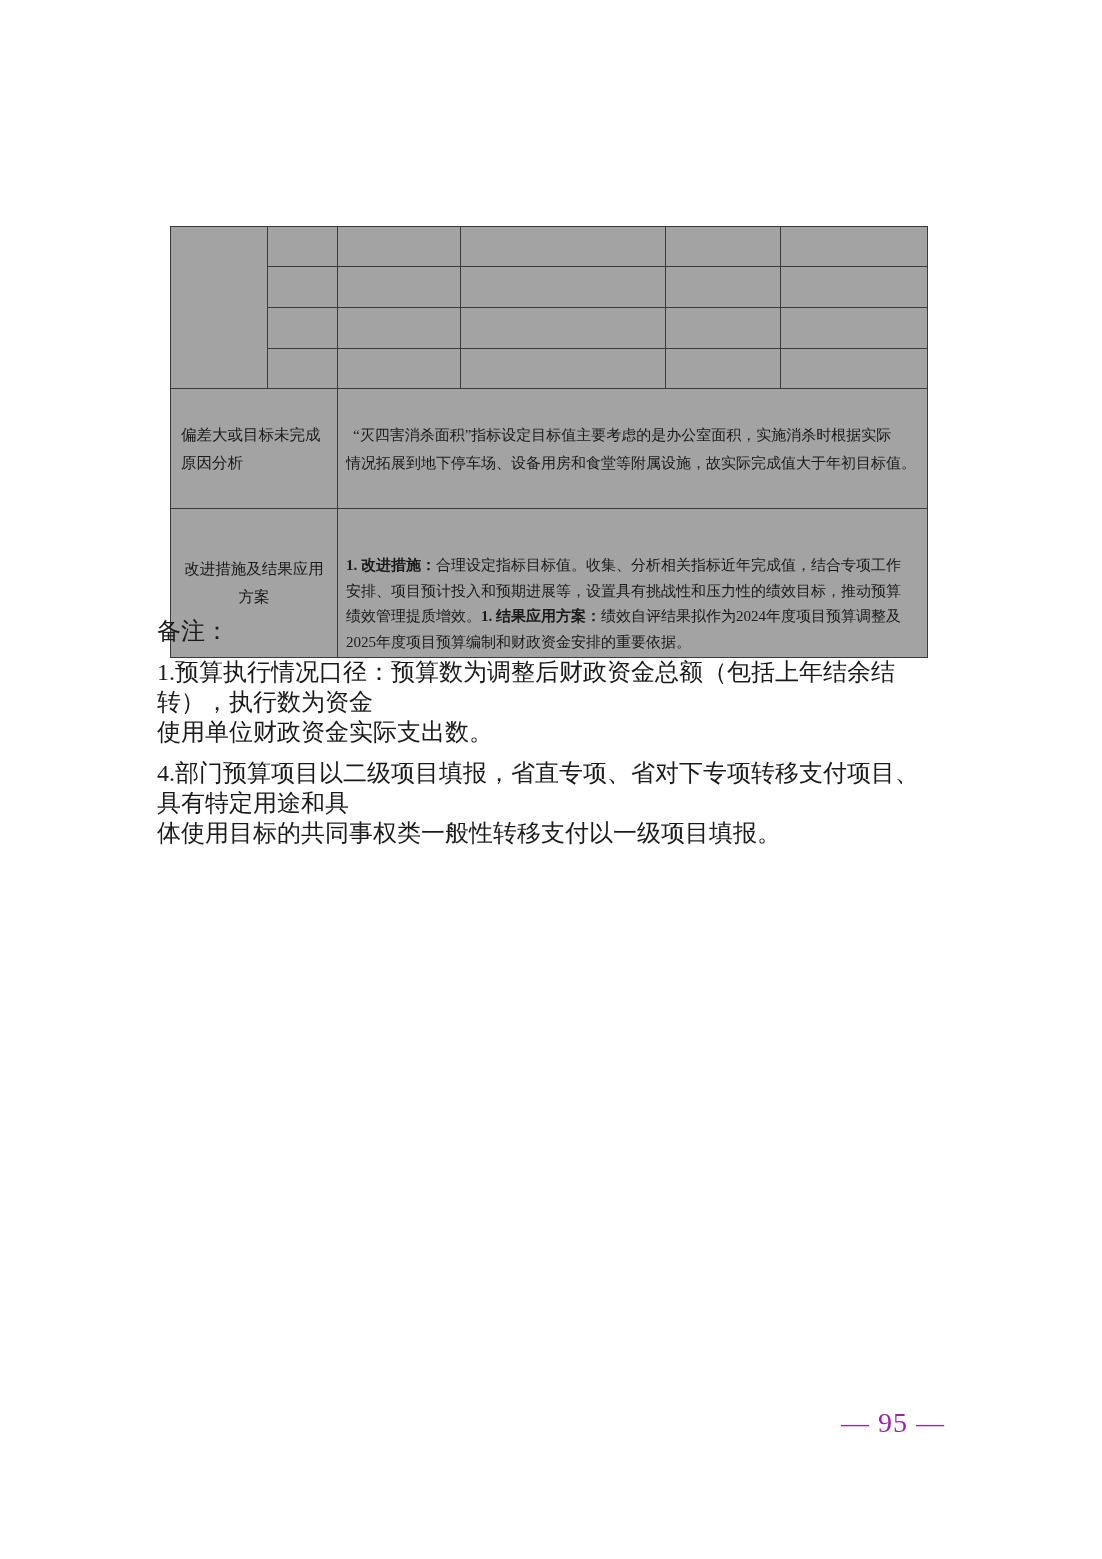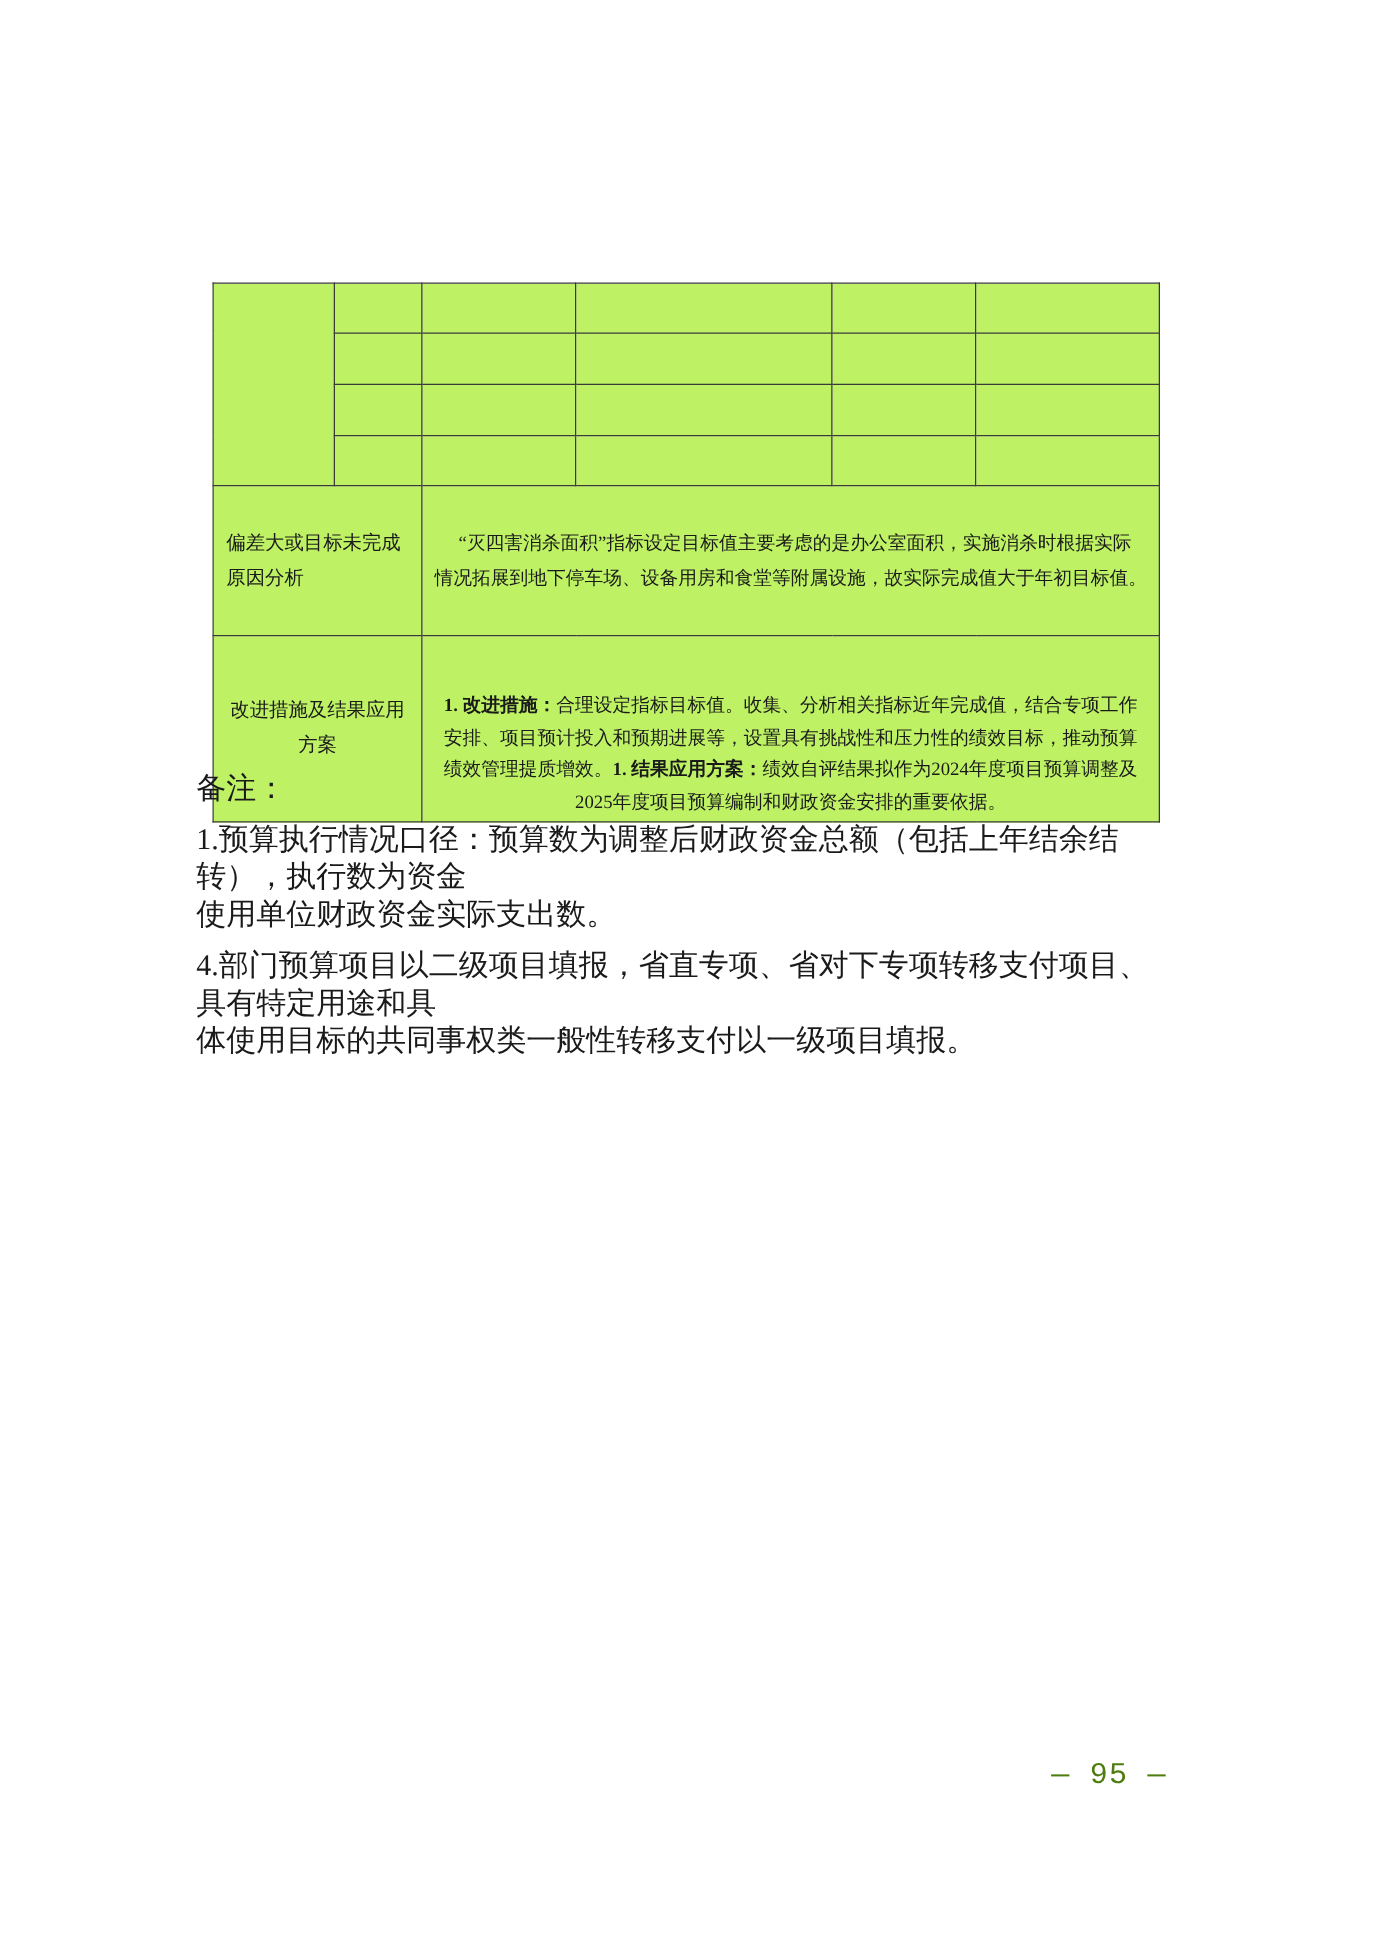--- a/index.html
+++ b/index.html
@@ -9,50 +9,50 @@
     font-family:"Liberation Serif","DejaVu Serif",serif;
     color:#1a1a1a;
   }
   .page { position:absolute; inset:0; background:#ffffff; }
 
   
   table.doc-table {
     position:absolute; left:170px; top:226px; width:757px;
     border-collapse:collapse; table-layout:fixed;
   }
-  table.doc-table td { border:1px solid #3a3a3a; background:#bef264; }
+  table.doc-table td { border:1px solid #3a3a3a; background:#a3a3a3; }
   tr.r-empty-1 { height:40px; }
   tr.r-empty-2 { height:41px; }
   tr.r-empty-3 { height:41px; }
   tr.r-empty-4 { height:40px; }
   tr.row-dev { height:120px; }
   tr.row-imp { height:105px; }
 
   td.label-cell { vertical-align:middle; font-size:15.5px; }
   .label-text { white-space:pre-line; line-height:28px; }
   td.dev-label .label-text { text-align:left; padding-left:10px; padding-right:4px; }
   td.imp-label .label-text { text-align:center; padding:0 4px; }
 
-  td.content-cell { vertical-align:middle; font-size:15px; padding:2px 8px;text-align:center; }
+  td.content-cell { vertical-align:middle; font-size:15px; padding:2px 8px; }
   .dev-text { white-space:pre-line; line-height:28px; text-indent:7px; }
   .imp-text { white-space:pre-line; line-height:25.5px;margin-top:42px; }
   .b { font-weight:bold; }
 
   
   .notes {
     position:absolute; left:157px; top:616px; width:778px;
     font-size:24px; line-height:30px;
   }
   .notes-heading { white-space:pre-line; }
   p.note { white-space:pre-line; margin-top:11px; }
 
   
   .page-number {
     position:absolute; left:841px; top:1407px;
-    font-size:24px; letter-spacing:1px; color:#4d7c0f;font-family:Liberation Mono, monospace;
+    font-size:28px; letter-spacing:1px; color:#a21caf;
   }
 </style>
 </head>
 <body>
 
 <div class="page">
 
   <table class="doc-table">
     <colgroup>
       <col style="width:97px">

